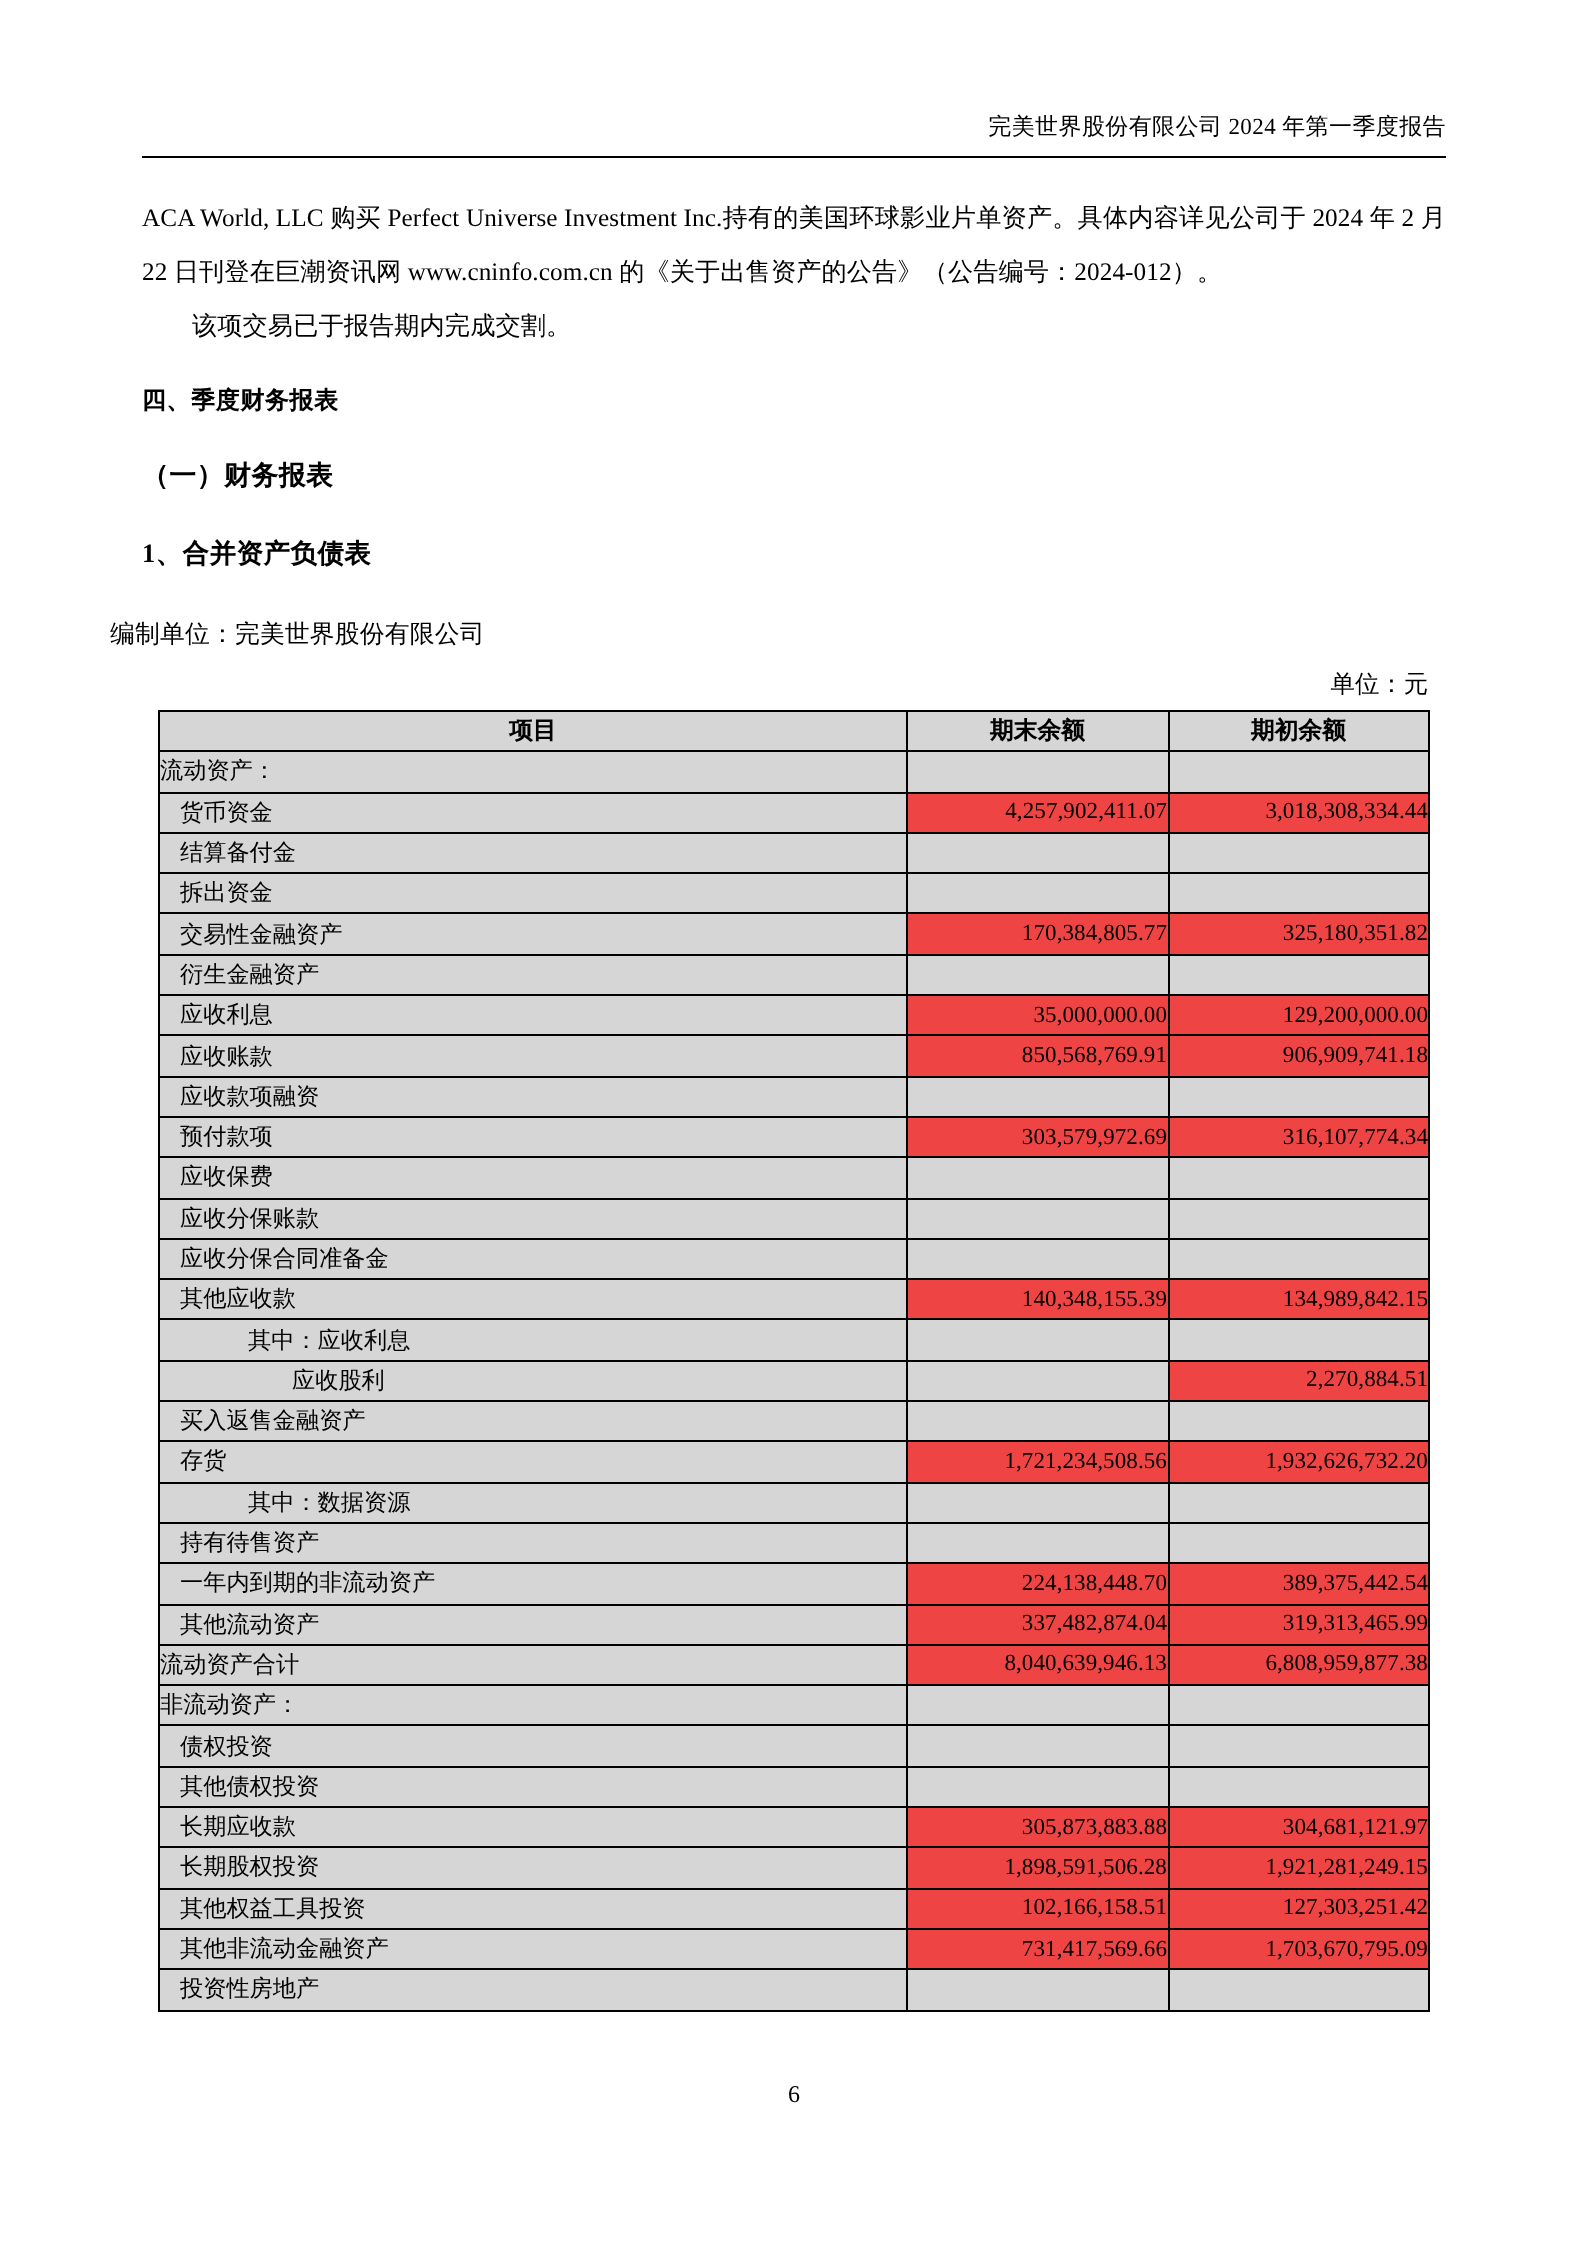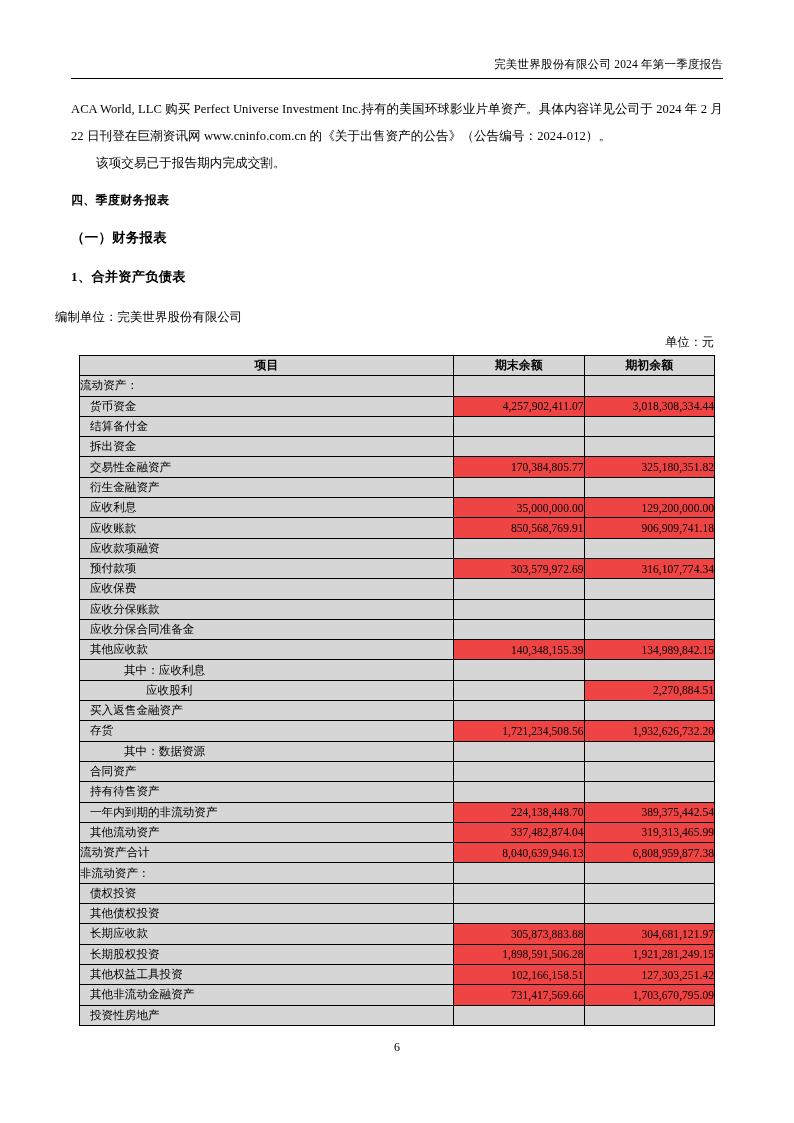--- a/index.html
+++ b/index.html
@@ -270,25 +270,20 @@
             <td class="item lv1">存货</td>
             <td class="val filled">1,721,234,508.56</td>
             <td class="val filled">1,932,626,732.20</td>
           </tr>
           <tr>
             <td class="item lv2">其中：数据资源</td>
             <td class="val"></td>
             <td class="val"></td>
           </tr>
           <tr>
-            <td class="item lv1">合同资产</td>
-            <td class="val"></td>
-            <td class="val"></td>
-          </tr>
-          <tr>
             <td class="item lv1">持有待售资产</td>
             <td class="val"></td>
             <td class="val"></td>
           </tr>
           <tr>
             <td class="item lv1">一年内到期的非流动资产</td>
             <td class="val filled">224,138,448.70</td>
             <td class="val filled">389,375,442.54</td>
           </tr>
           <tr>

